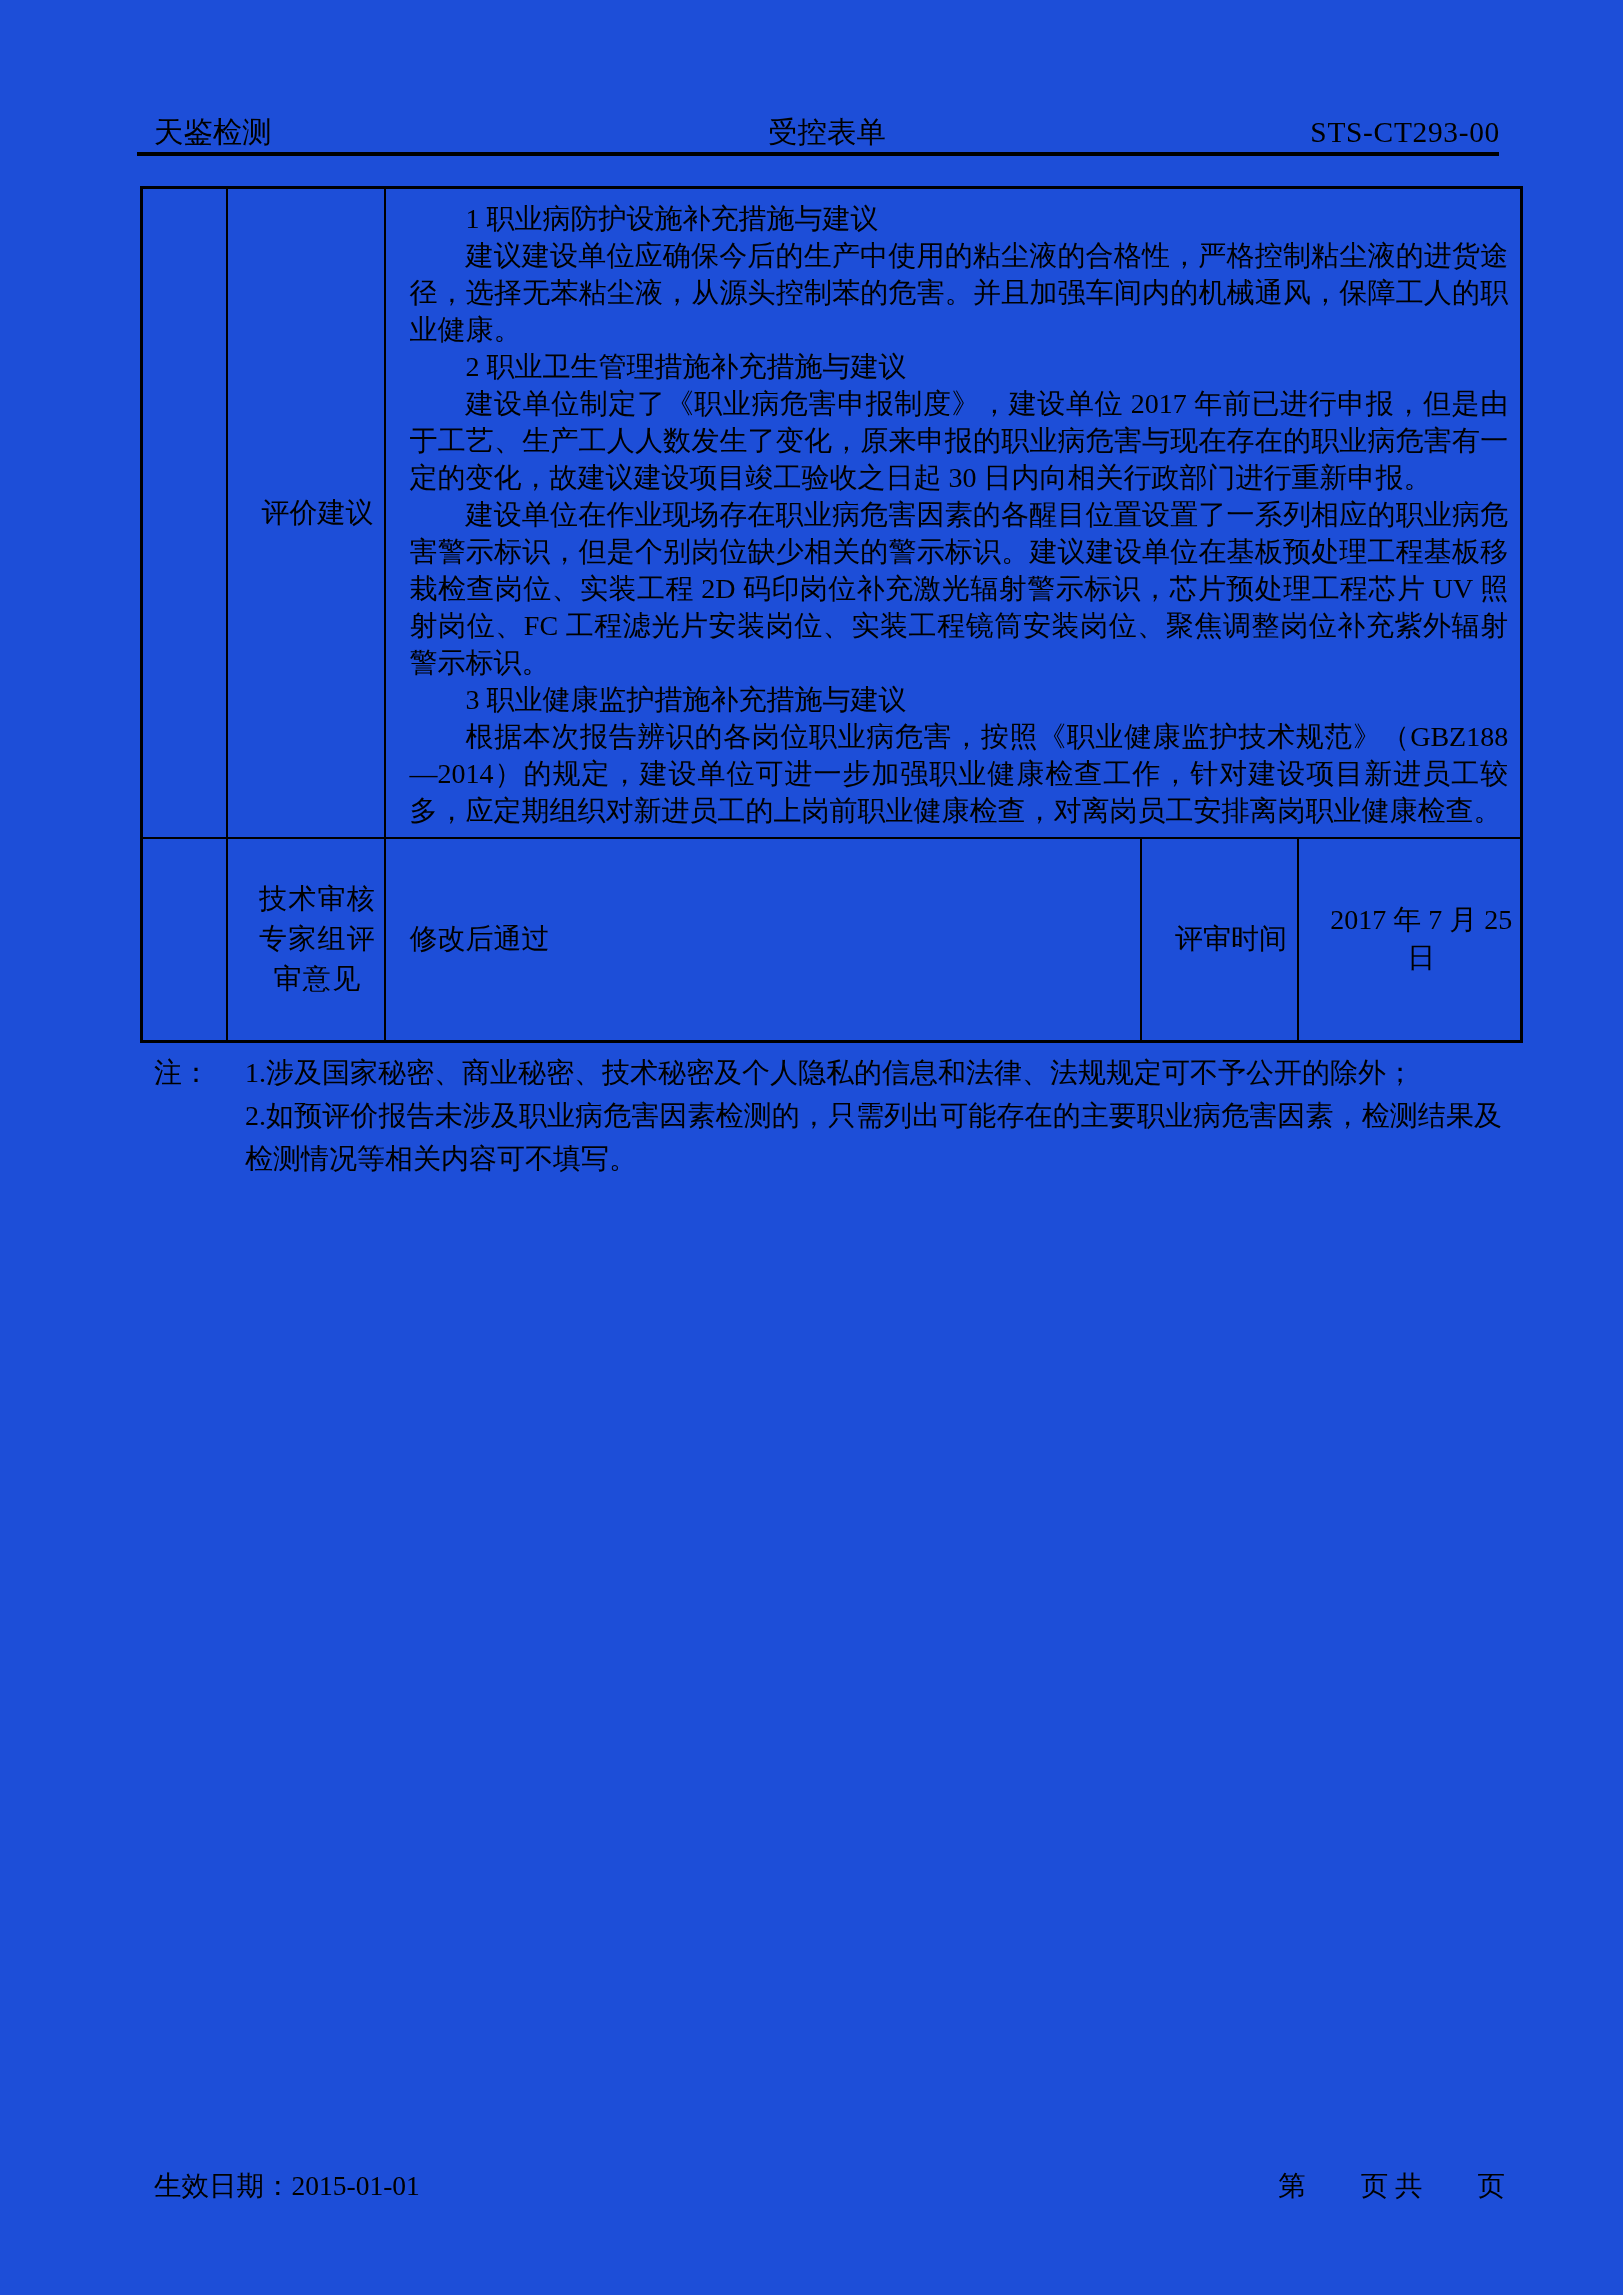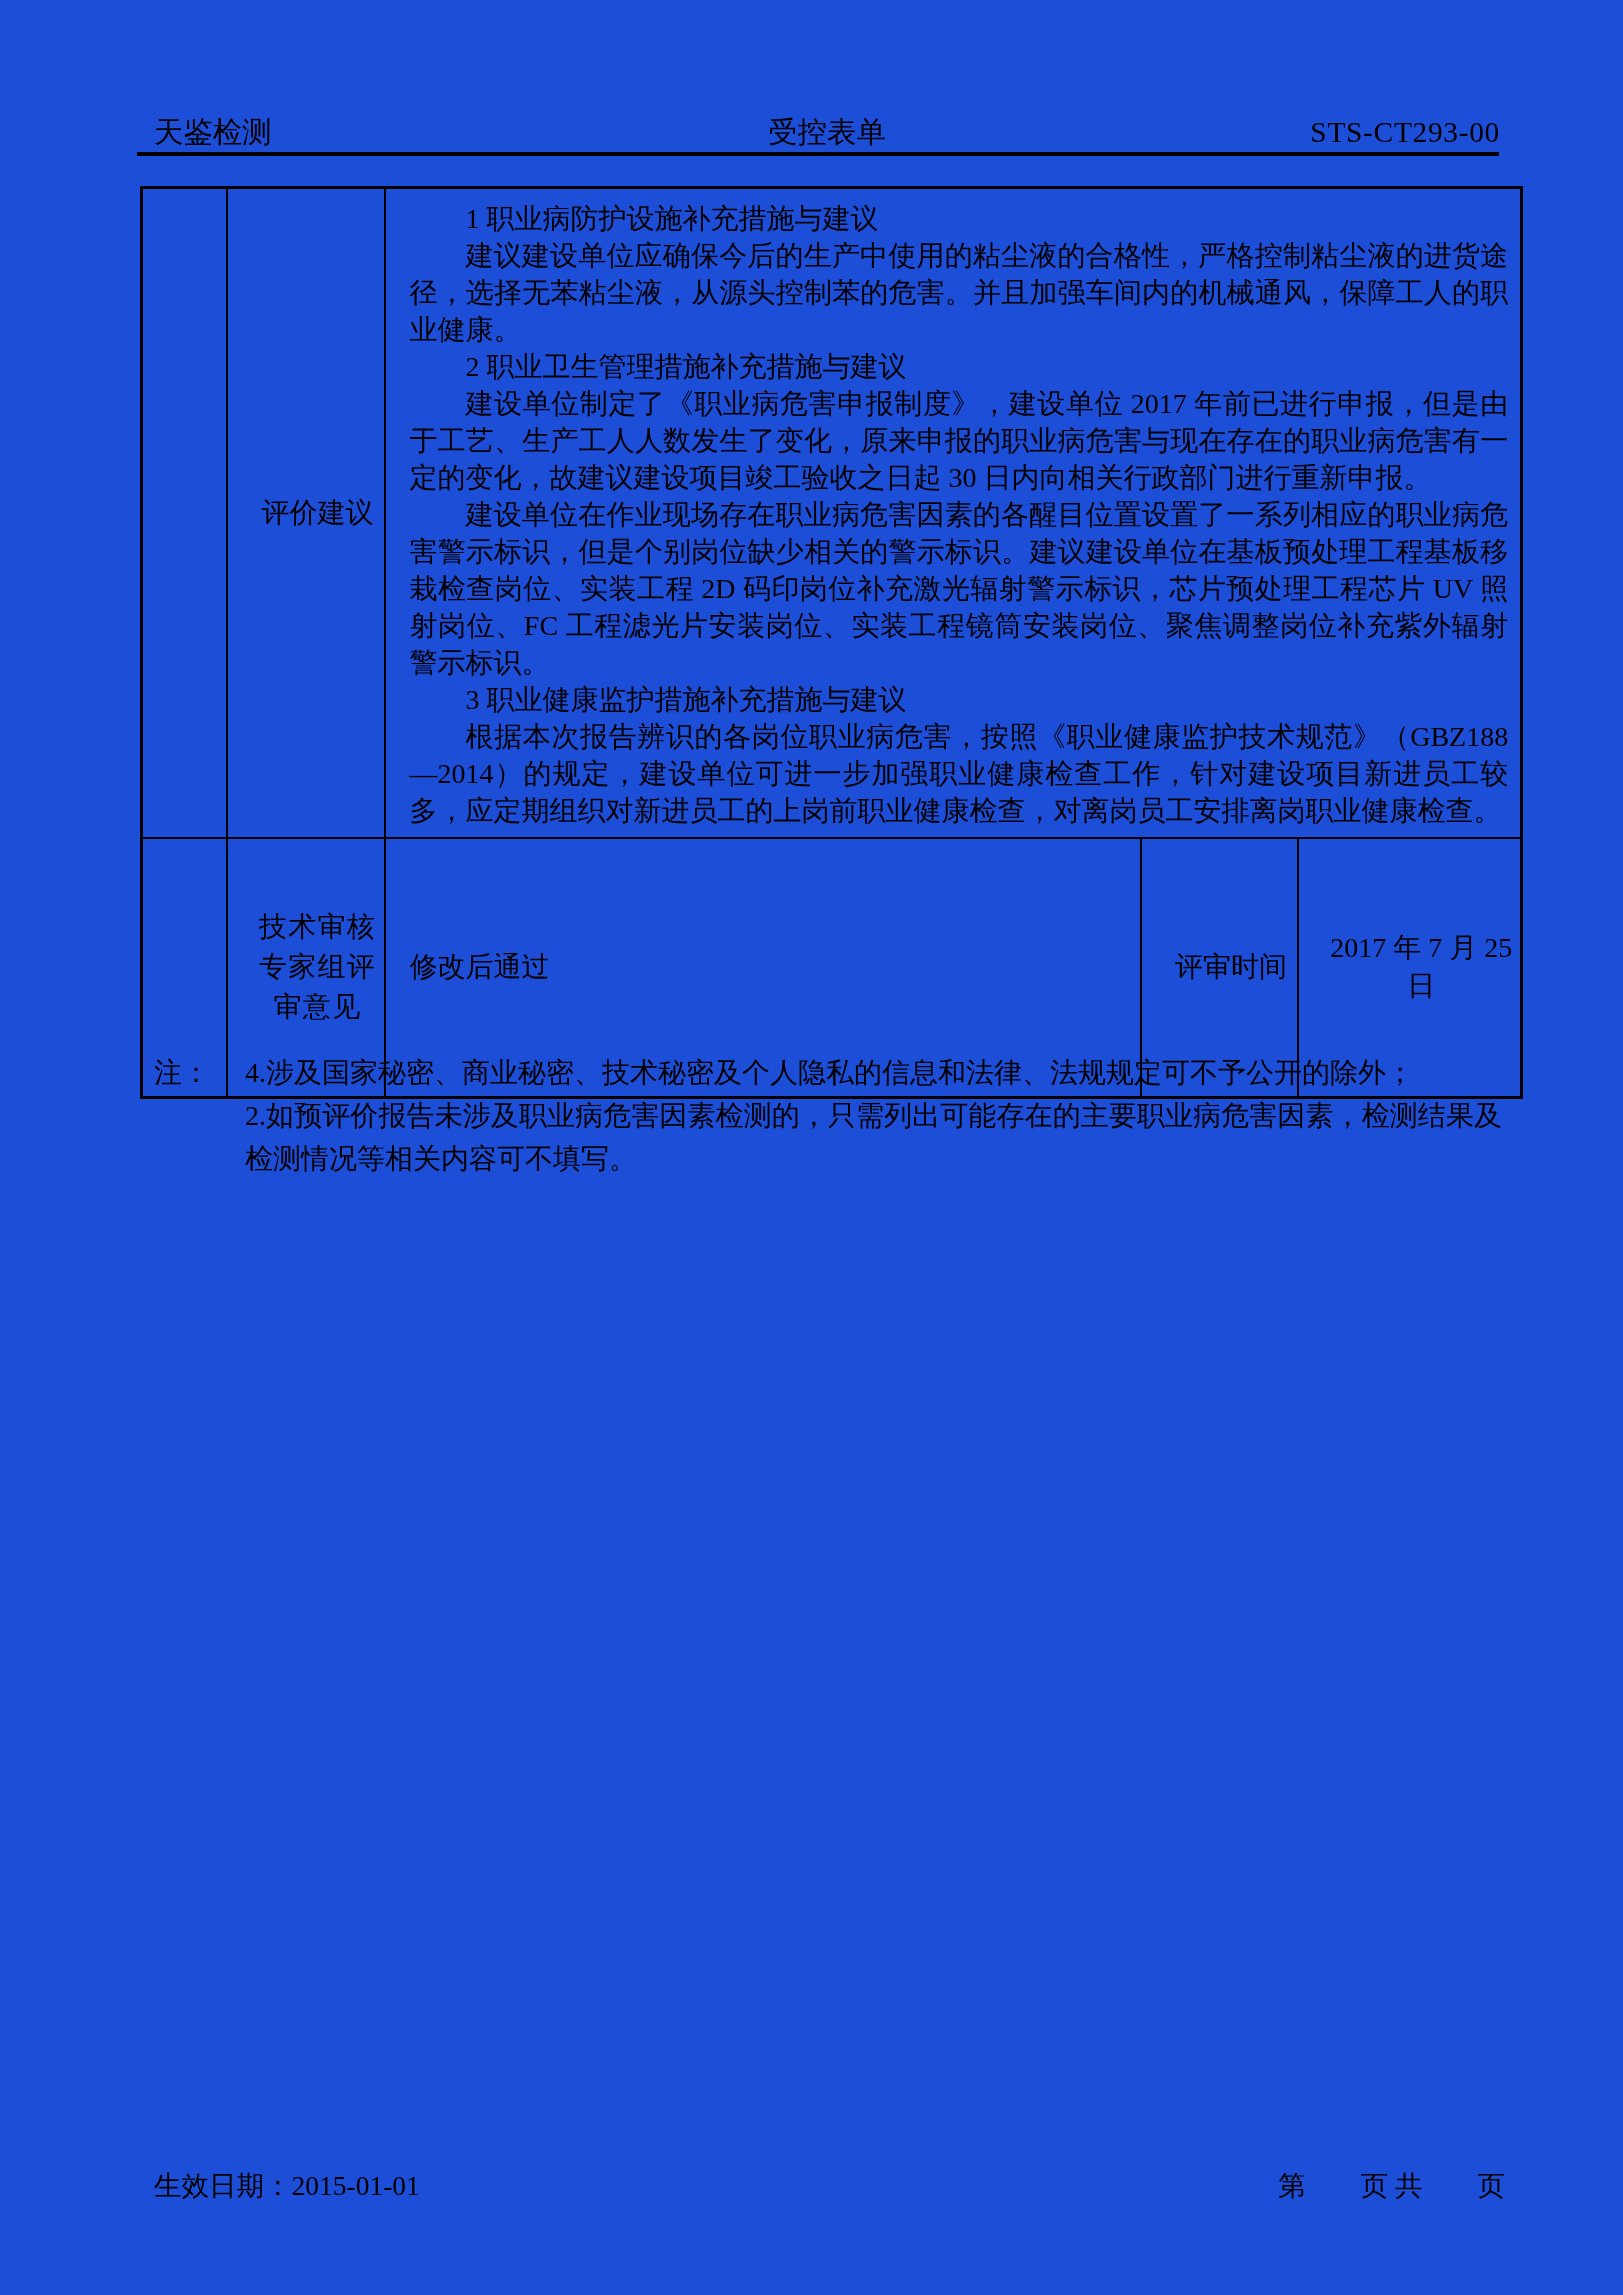--- a/index.html
+++ b/index.html
@@ -25,21 +25,21 @@
 
   
   table.form-table{
     position:absolute; left:140px; top:186px; width:1381px;
     border-collapse:collapse; table-layout:fixed;
     border:3.9px solid #000;
     font-size:28px;
   }
   table.form-table td{ border:2.6px solid #000; vertical-align:middle;padding-left:24px; }
   tr.row-eval{ height:650px; }
-  tr.row-review{ height:260px; }
+  tr.row-review{ height:204px; }
 
   td.cell-label{ text-align:center; }
   td.cell-content{
     vertical-align:top; padding:9.2px 11.8px 6.5px 9.2px;
   }
   .para{
     text-align:justify; text-indent:2em;
     line-height:37px; word-break:break-all;
   }
   .review-label-wrap{
@@ -109,21 +109,21 @@
       <td class="cell-opinion">修改后通过</td>
       <td class="cell-time-label">评审时间</td>
       <td class="cell-time-value">2017 年 7 月 25 日</td>
     </tr>
   </tbody>
     </table>
 
   <div class="notes">
     <span class="notes-label">注：</span>
     <div class="notes-items">
-      <p>4.涉及国家秘密、商业秘密、技术秘密及个人隐私的信息和法律、法规规定可不予公开的除外；</p>
+      <p>1.涉及国家秘密、商业秘密、技术秘密及个人隐私的信息和法律、法规规定可不予公开的除外；</p>
       <p>2.如预评价报告未涉及职业病危害因素检测的，只需列出可能存在的主要职业病危害因素，检测结果及检测情况等相关内容可不填写。</p>
     </div>
   </div>
 
   <div class="doc-footer">
     <span class="f-left">生效日期：2015-01-01</span>
     <span class="f-right">第　　页 共　　页</span>
   </div>
 
 </div>

